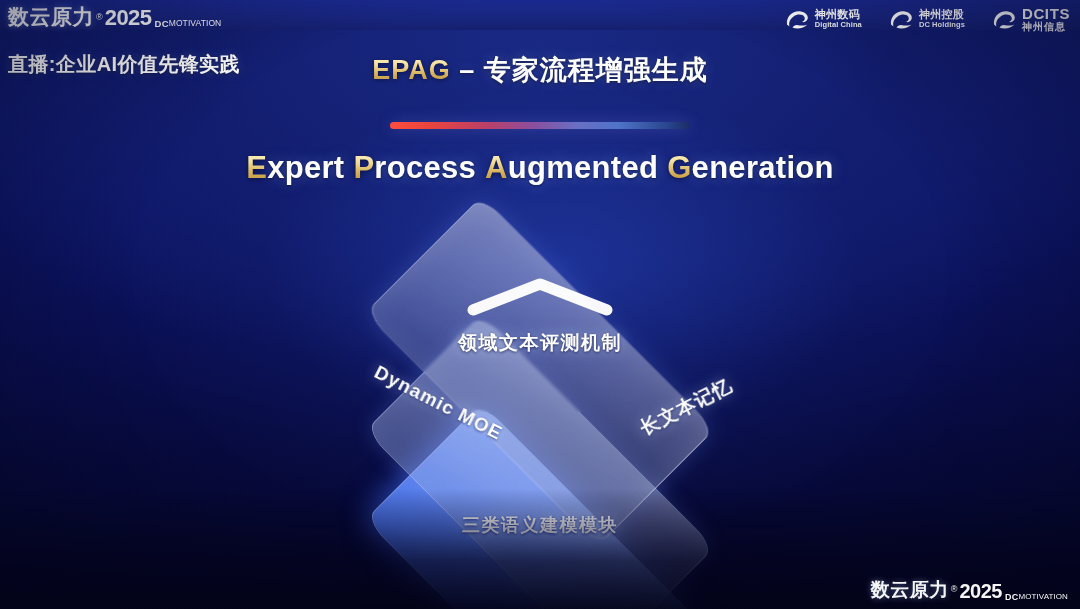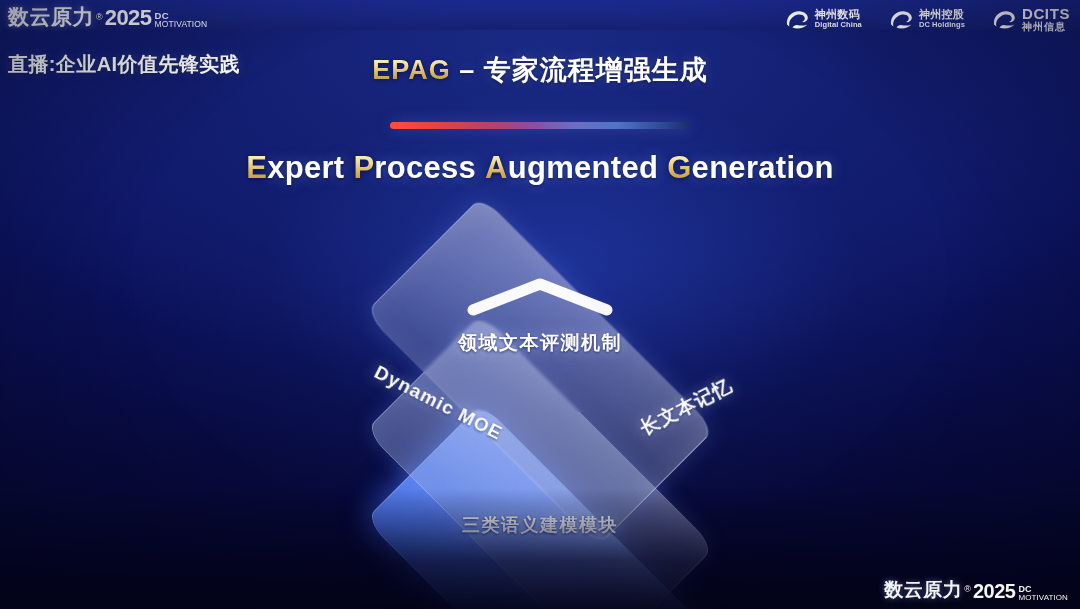--- a/index.html
+++ b/index.html
@@ -36,21 +36,21 @@
   
   .brand-logo{
     position:absolute; left:8px; top:3px;
     display:flex; align-items:flex-end; gap:2px;
     color:#fff; white-space:nowrap;
   }
   .bl-cn{ font-size:21px; font-weight:700; letter-spacing:.5px;
           text-shadow:0 0 6px rgba(160,190,255,.5); }
   .bl-reg{ font-size:9px; vertical-align:top; position:relative; top:-9px; }
   .bl-year{ font-size:22px; font-weight:700; letter-spacing:-.5px; }
-  .bl-dc{ display:flex; flex-direction:column; line-height:.92; margin-left:1px; padding-bottom:2px; }
+  .bl-dc{ display:flex; flex-direction:row; line-height:.92; margin-left:1px; padding-bottom:2px; }
   .bl-dc b{ font-size:9.5px; font-weight:700; letter-spacing:.2px; }
   .bl-dc span{ font-size:8.5px; font-weight:400; letter-spacing:.1px; }
 
   .live-line{
     position:absolute; left:8px; top:51px;
     font-size:20px; font-weight:700; color:#fff;
     letter-spacing:.4px;
     text-shadow:0 1px 4px rgba(0,0,0,.55), 0 0 10px rgba(130,170,255,.35);
     white-space:nowrap;
   }

